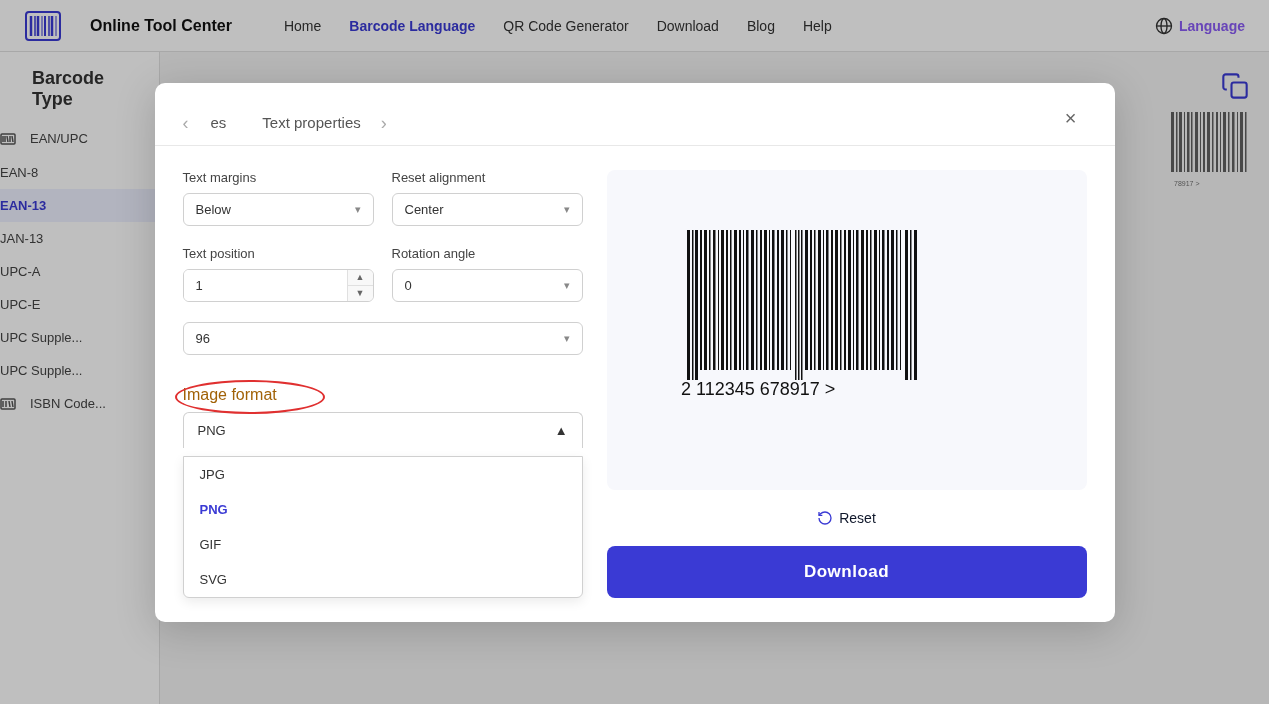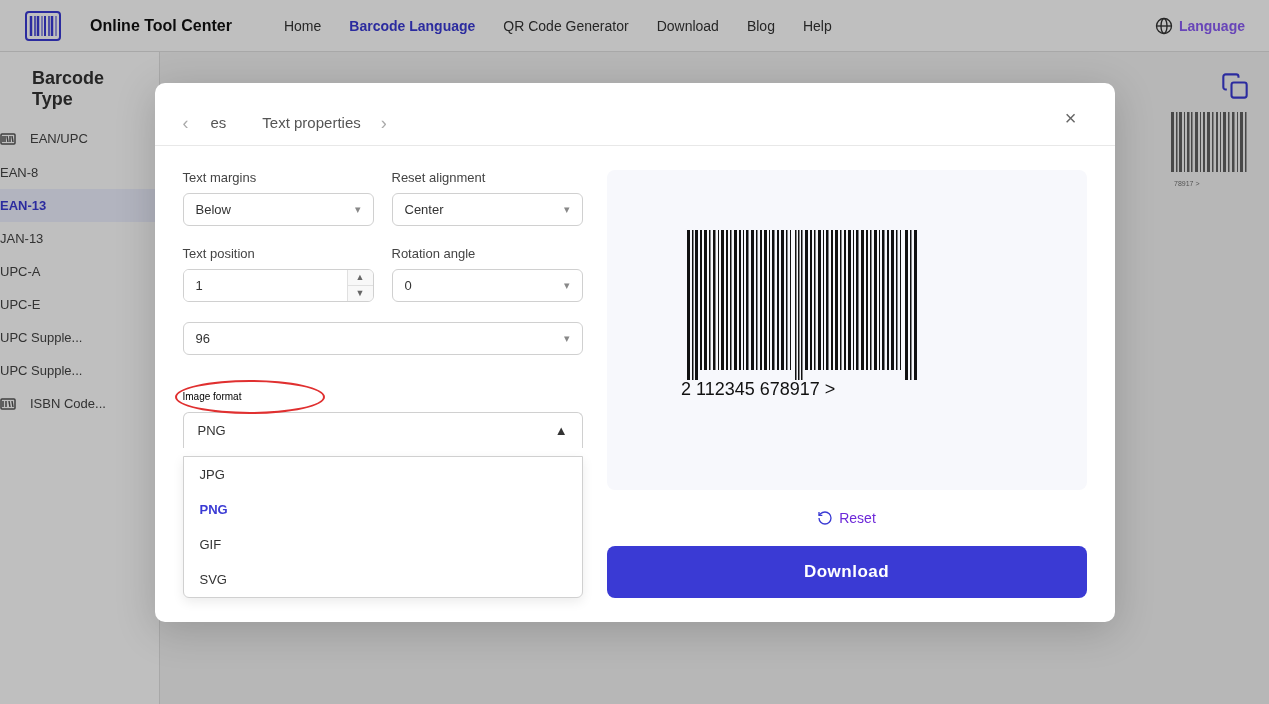--- a/index.html
+++ b/index.html
@@ -303,22 +303,22 @@
       color: #666;
     }
     .arrow-btn:first-child { border-bottom: 1px solid #e0e0e0; }
 
     
     .image-format-label-wrapper {
       position: relative;
       display: inline-block;
     }
     .image-format-label {
-      font-size: 10px;
-      color: #000000;
+      font-size: 16px;
+      color: #a16207;
     }
     .red-oval {
       position: absolute;
       top: -6px;
       left: -8px;
       width: 150px;
       height: 34px;
       border: 2px solid #e03030;
       border-radius: 50%;
       pointer-events: none;
@@ -375,21 +375,21 @@
       height: 220px;
     }
 
     .reset-btn {
       display: flex;
       align-items: center;
       justify-content: center;
       gap: 6px;
       background: transparent;
       border: none;
-      color: #6d28d9;
+      color: #0f172a;
       font-size: 14px;
       cursor: pointer;
       padding: 4px 0;
     }
     .download-btn {
       background: #3a3ad4;
       color: #fff;
       border: none;
       border-radius: 8px;
       padding: 16px;

